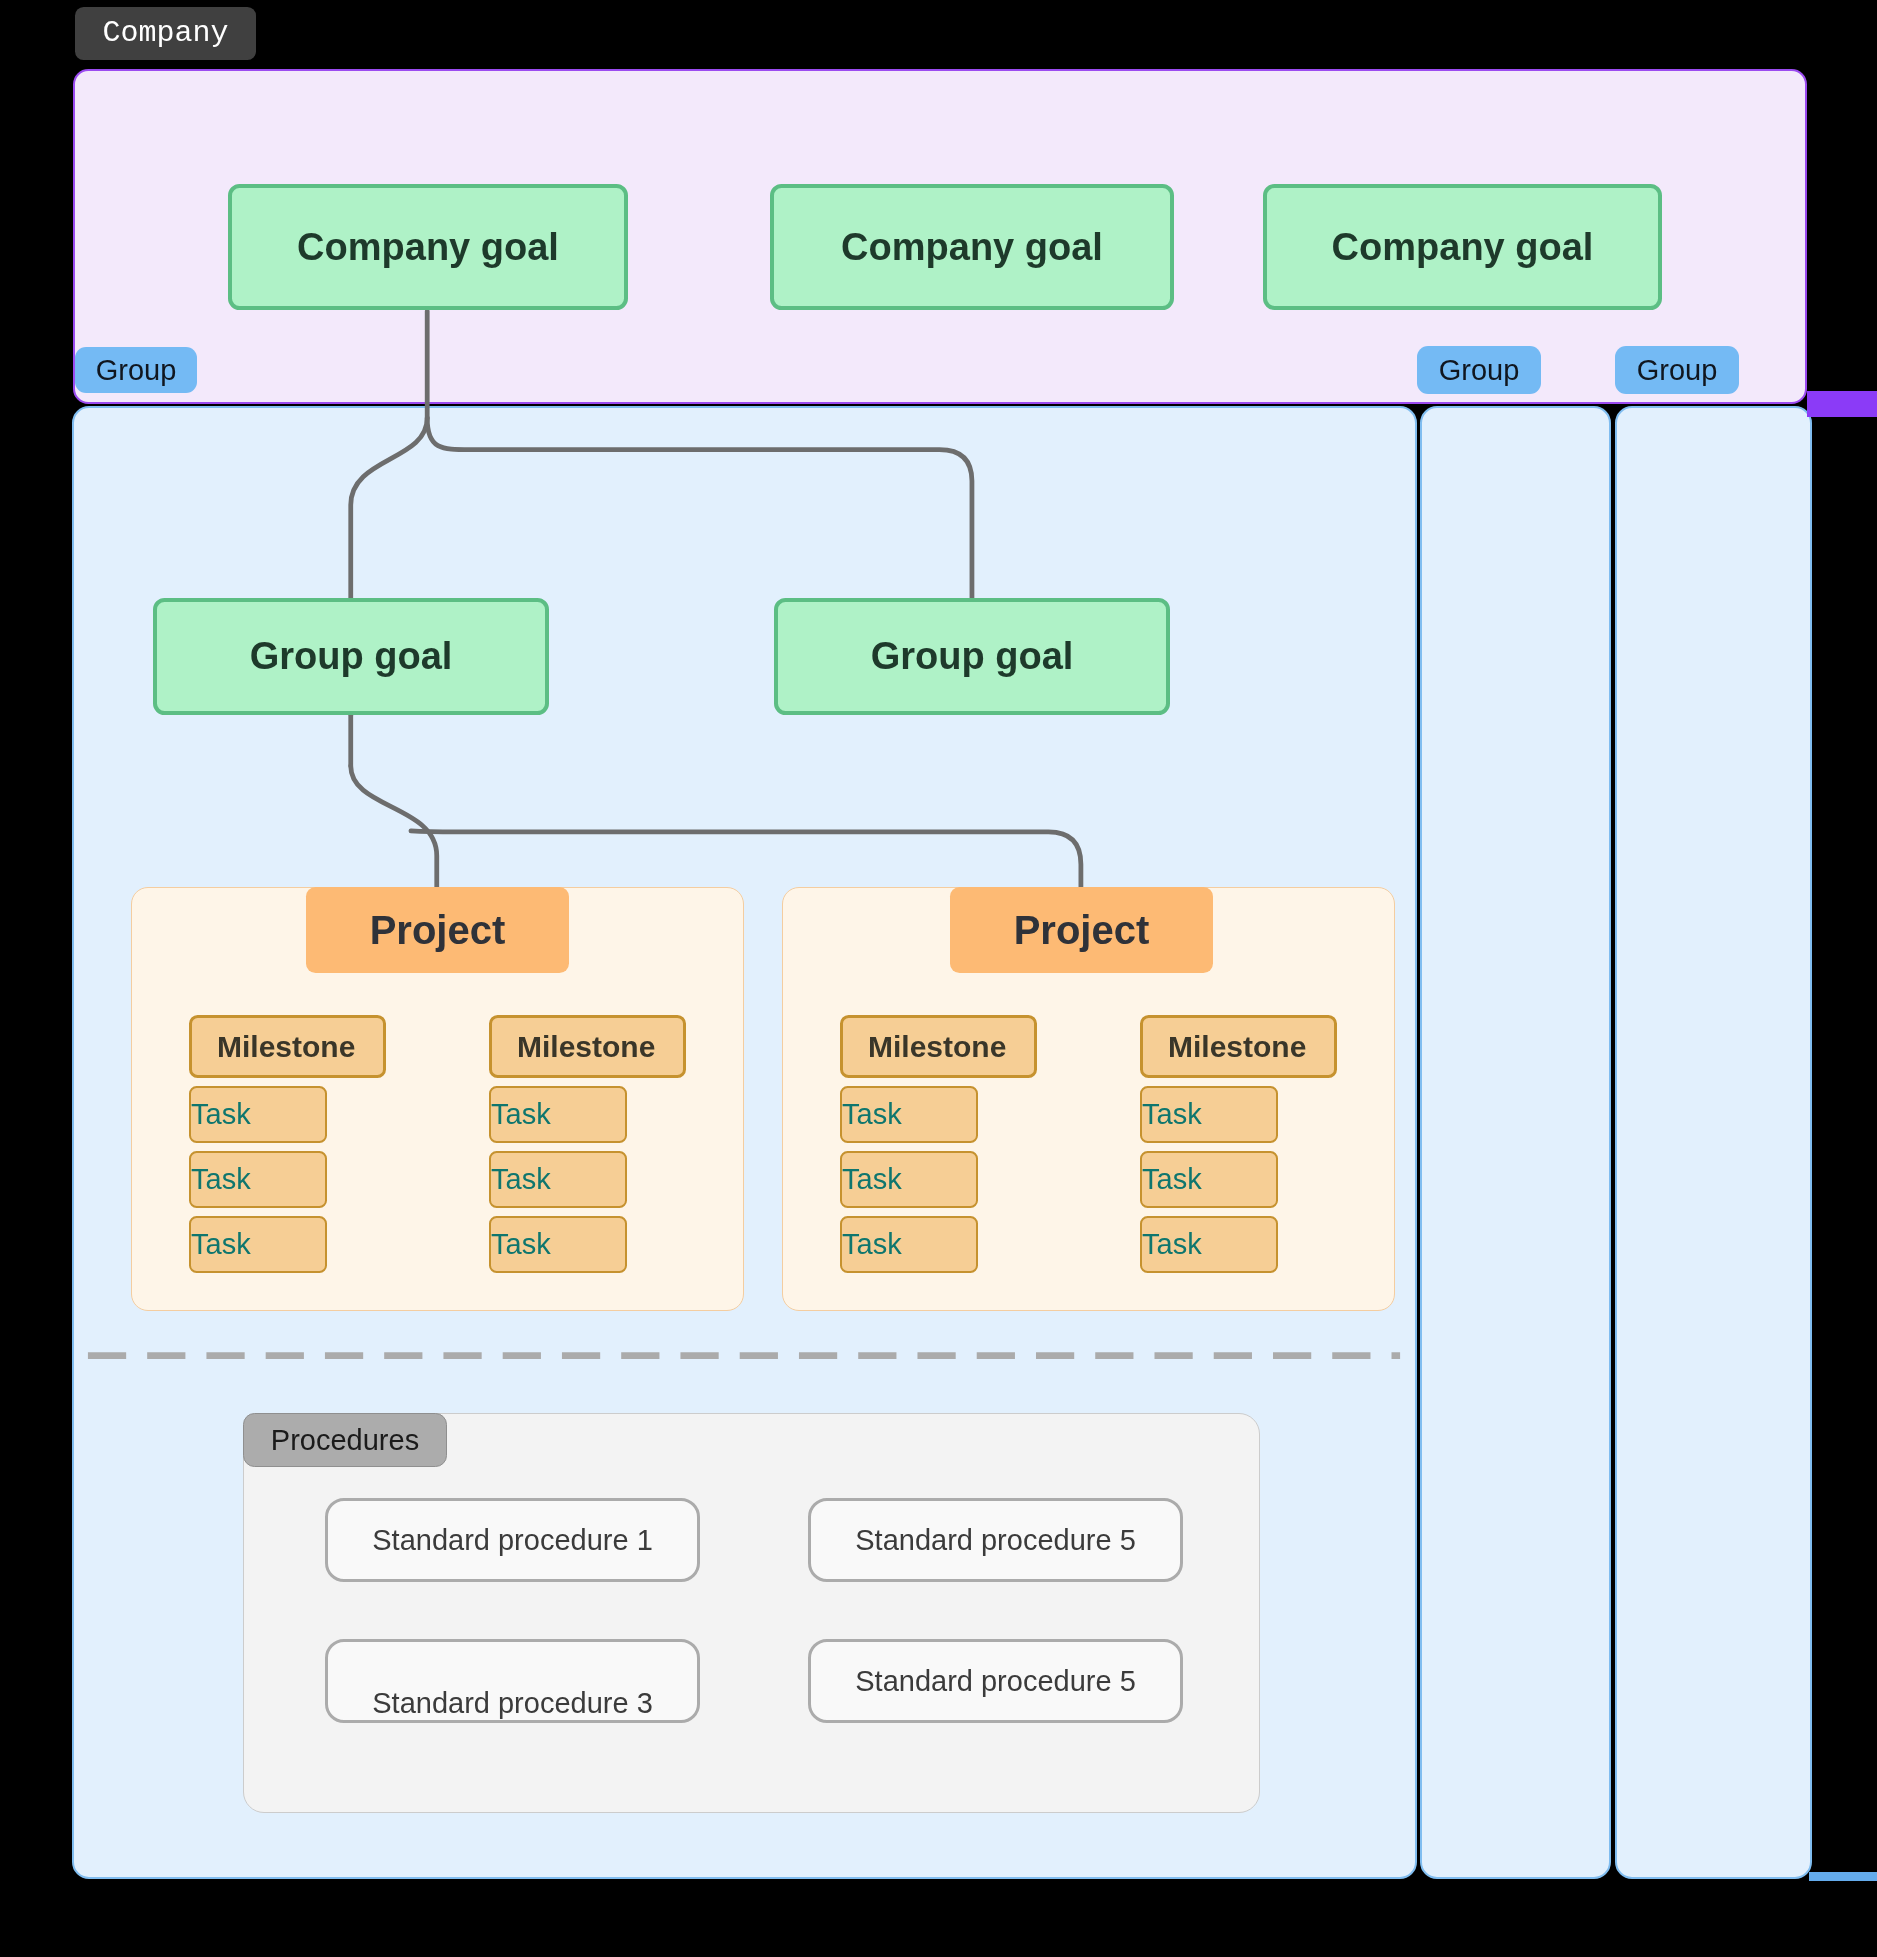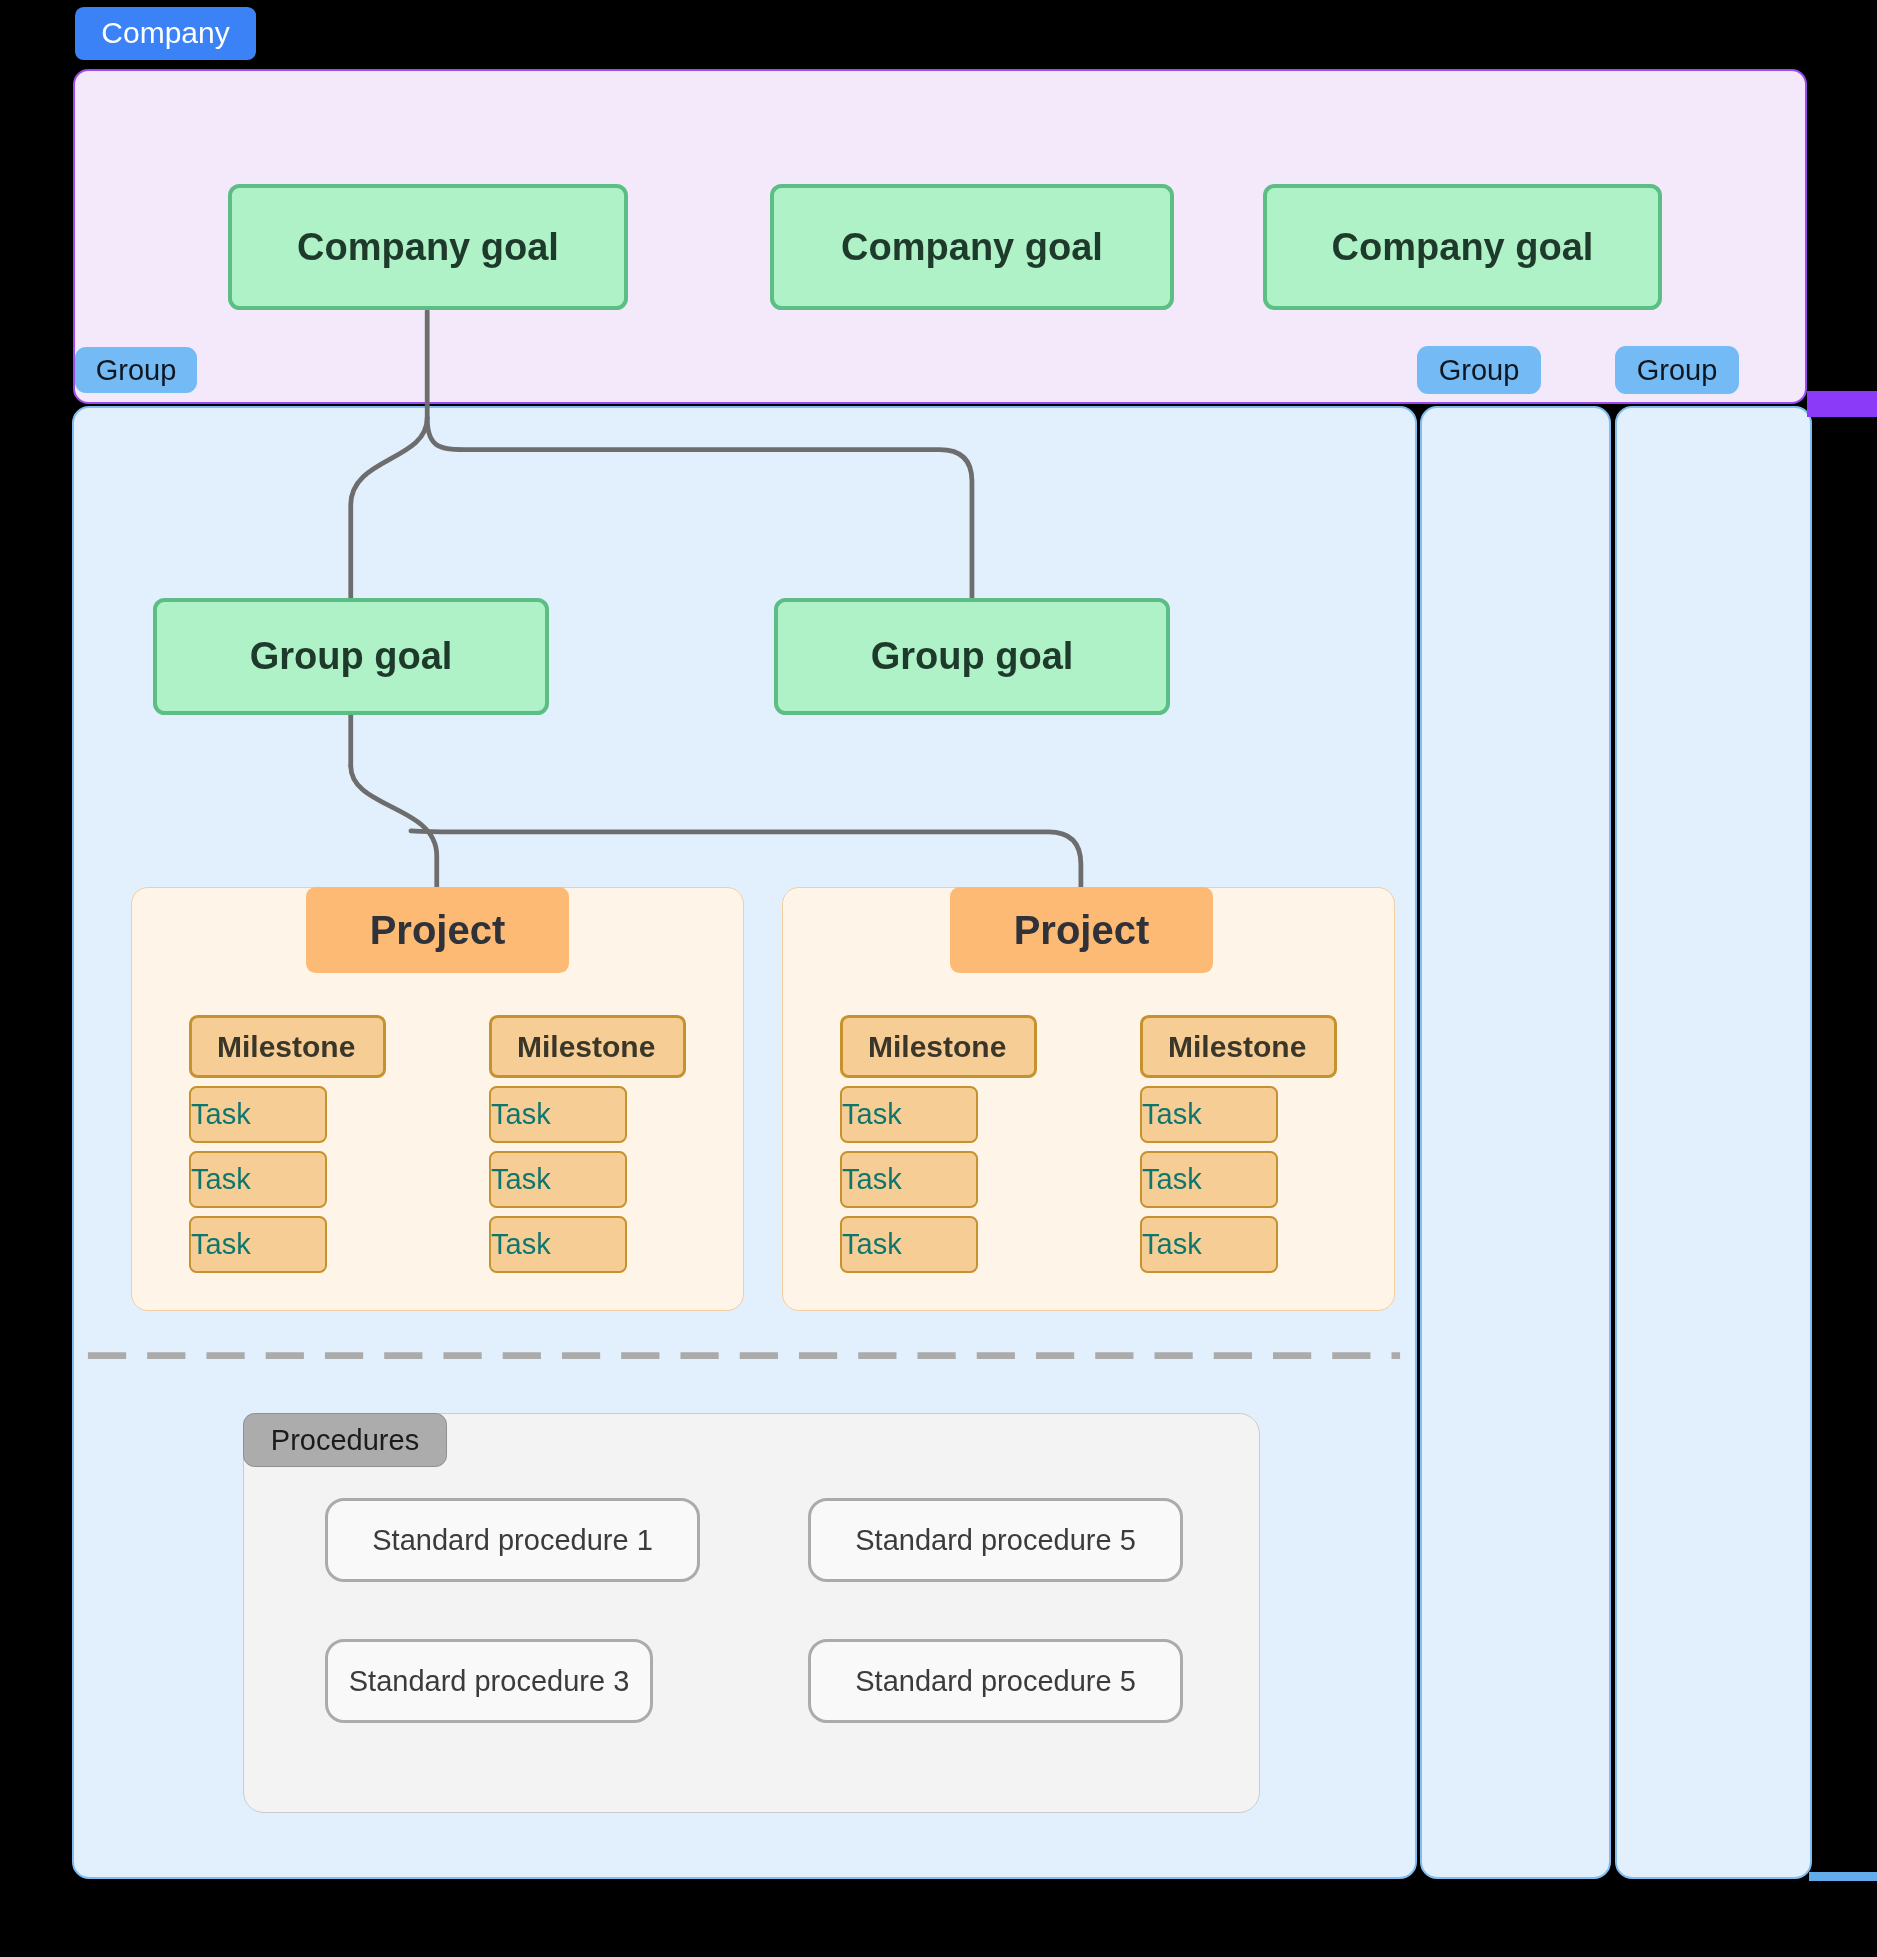--- a/index.html
+++ b/index.html
@@ -5,21 +5,21 @@
   html,body{margin:0;padding:0;background:#000;}
   .canvas{
     position:relative;width:1877px;height:1958px;background:#000;
     font-family:"Liberation Sans", sans-serif;overflow:hidden;
   }
   .abs{position:absolute;box-sizing:border-box;}
   .badge{
     display:flex;align-items:center;justify-content:center;
     border-radius:11px;font-size:29px;color:#10161f;
   }
-  .company-badge{background:#3b82f6;color:#ffffff;border-radius:8.6px;font-size:30px;}
+  .company-badge{background:#404040;color:#ffffff;border-radius:8.6px;font-size:30px;font-family:Liberation Mono, monospace;}
   .group-badge{background:#74baf4;}
   .procedures-badge{background:#acacac;border:1.9px solid #8f8f8f;border-radius:11.5px;color:#1b1b1b;font-size:29px;}
   .company-container{background:#f3e9fb;border:2.9px solid #9b4bf0;border-radius:15.3px;}
   .group-container{background:#e2f0fd;border:2.9px solid #80bdf0;border-radius:17px;}
   .goal-node{
     background:#aff2c7;border:4.8px solid #5cbe84;border-radius:11.5px;
     display:flex;align-items:center;justify-content:center;
     font-size:38px;font-weight:600;color:#1e3a2b;
   }
   .project-container{background:#fef5e8;border:1.9px solid #f4cda0;border-radius:17px;}
@@ -169,21 +169,21 @@
   <div class="abs badge procedures-badge" style="left:243px;top:1413px;width:204px;height:54px;">
     <span>Procedures</span>
   </div>
 
   <div class="abs procedure-item" style="left:325px;top:1498px;width:375px;height:84px;">
     <span>Standard procedure 1</span>
   </div>
   <div class="abs procedure-item" style="left:808px;top:1498px;width:375px;height:84px;">
     <span>Standard procedure 5</span>
   </div>
-  <div class="abs procedure-item" style="left:325px;top:1639px;width:328px;height:84px;">
+  <div class="abs procedure-item" style="left:325px;top:1639px;width:375px;height:84px;align-items:flex-end;">
     <span>Standard procedure 3</span>
   </div>
   <div class="abs procedure-item" style="left:808px;top:1639px;width:375px;height:84px;">
     <span>Standard procedure 5</span>
   </div>
 
 </div>
 
 
 </body></html>

